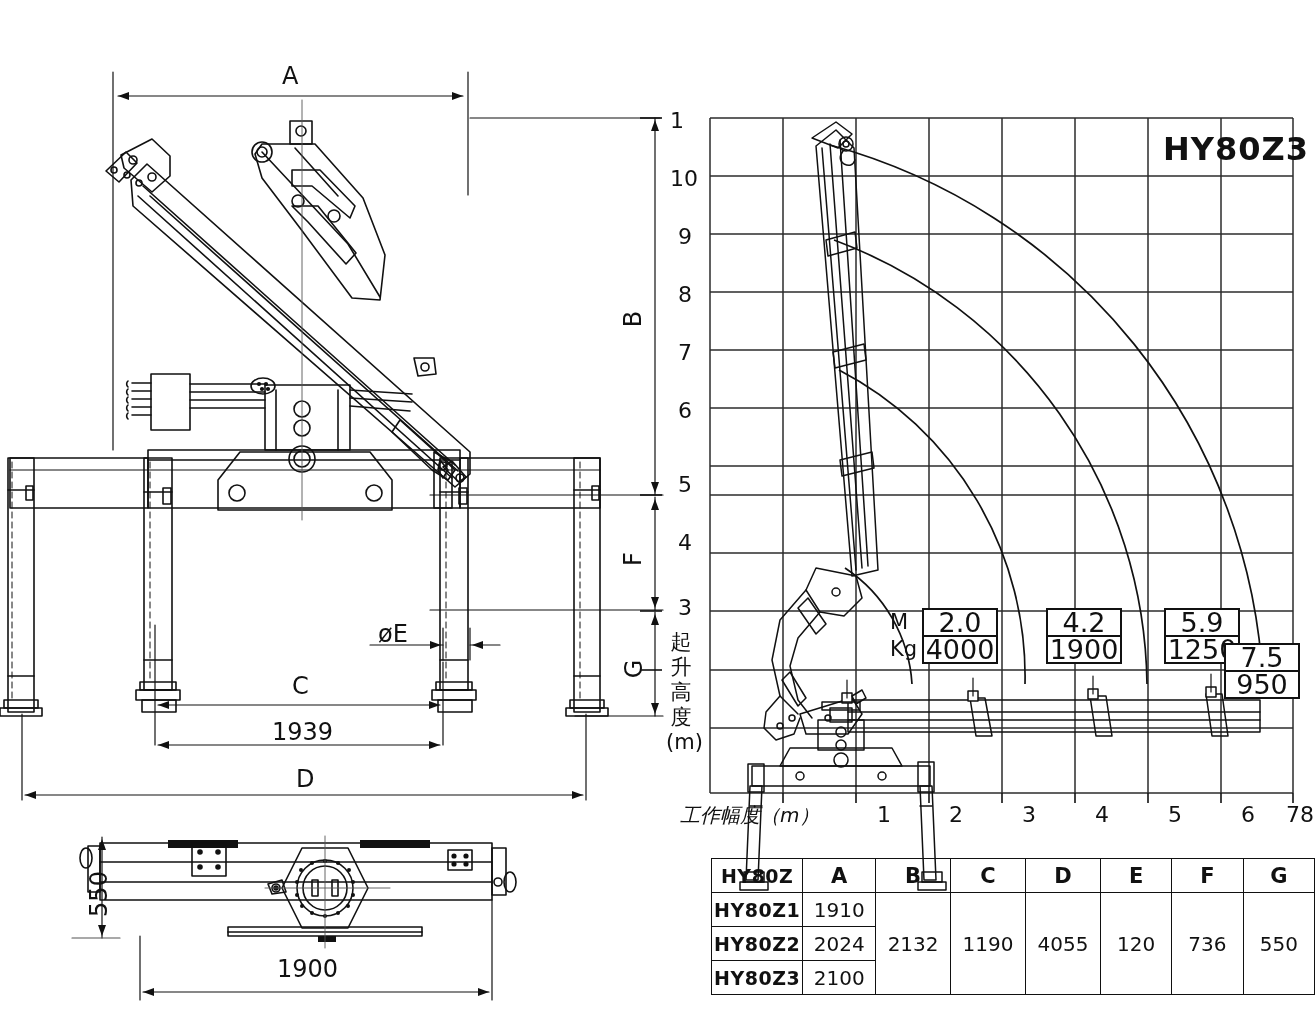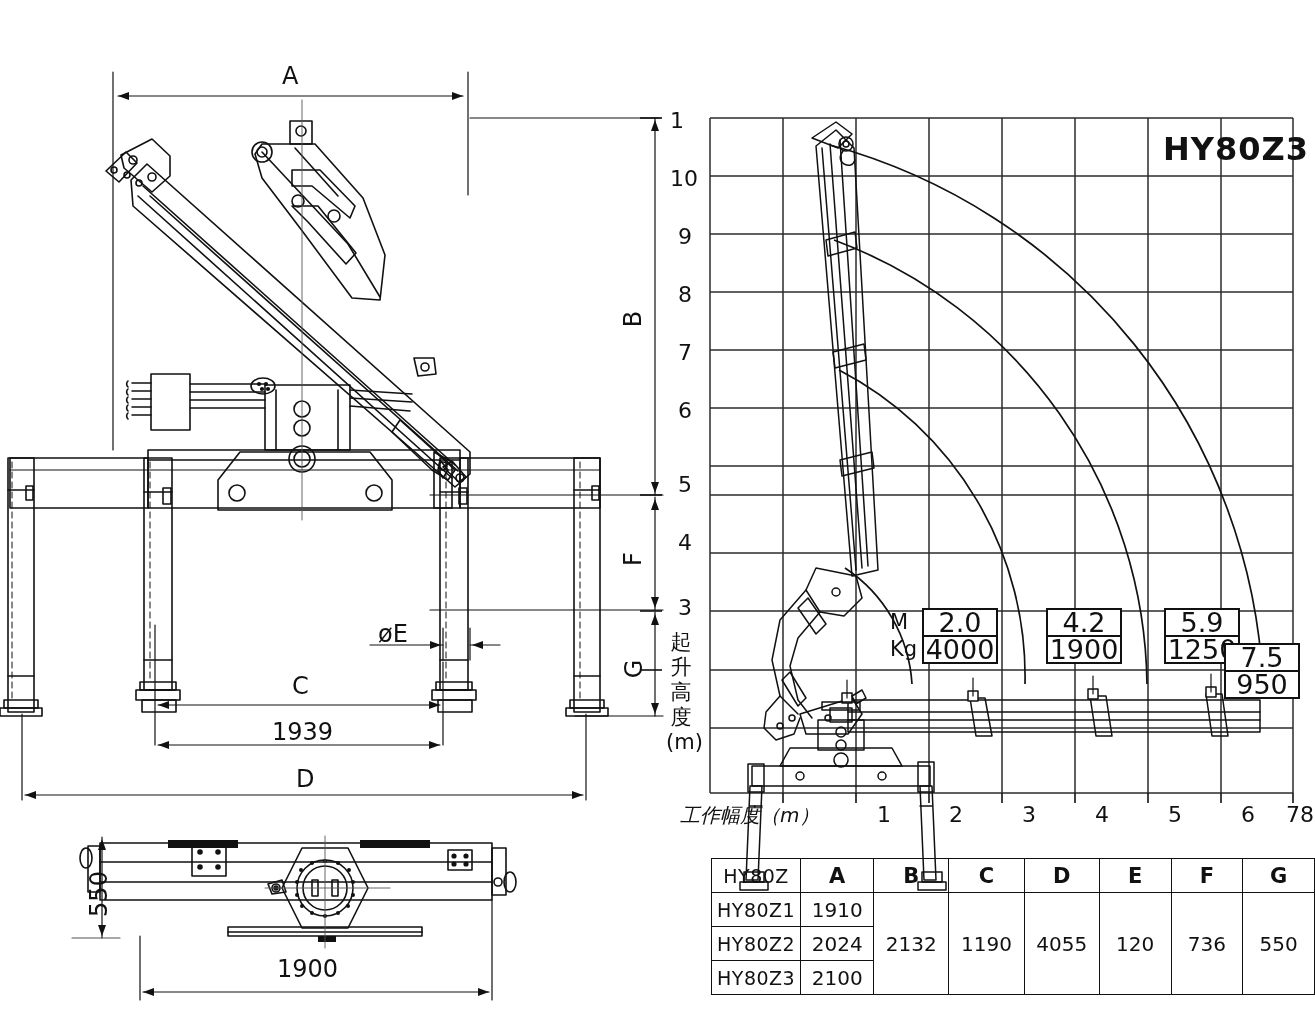--- a/index.html
+++ b/index.html
@@ -7,21 +7,21 @@
        font-family:"DejaVu Sans","Liberation Sans",sans-serif;color:#111;}
   .abs{position:absolute;}
   .lbl{font-size:22px;color:#111;white-space:nowrap;}
   .lbl-dim{font-family:"DejaVu Sans","Liberation Sans",sans-serif;font-size:24px;}
   .rot90{transform:rotate(-90deg);transform-origin:center center;}
   svg{display:block;overflow:visible;}
   table.spec{border-collapse:collapse;position:absolute;left:711px;top:858px;
              font-size:20px;}
   table.spec td,table.spec th{border:1.6px solid #111;text-align:center;
              font-weight:normal;padding:0;height:33px;}
-  table.spec .model{width:92px;font-weight:normal;letter-spacing:.5px;font-size:19px;}
+  table.spec .model{width:92px;font-weight:bold;letter-spacing:.5px;font-size:19px;}
   table.spec .colA{width:80px;}
   table.spec .colv{width:83px;}
   table.spec th{font-weight:bold;font-size:21px;}
   .lc-box{position:absolute;border:2px solid #111;width:72px;text-align:center;
           background:#fff;}
   .lc-box div{font-size:27px;line-height:25px;height:25px;}
   .lc-box div.top{border-bottom:2px solid #111;}
   .mk{position:absolute;font-size:21px;line-height:25px;}
   .cjk{font-family:"DejaVu Sans","Liberation Sans",sans-serif;}
   .vaxis-char{font-size:21px;line-height:25px;text-align:center;}

